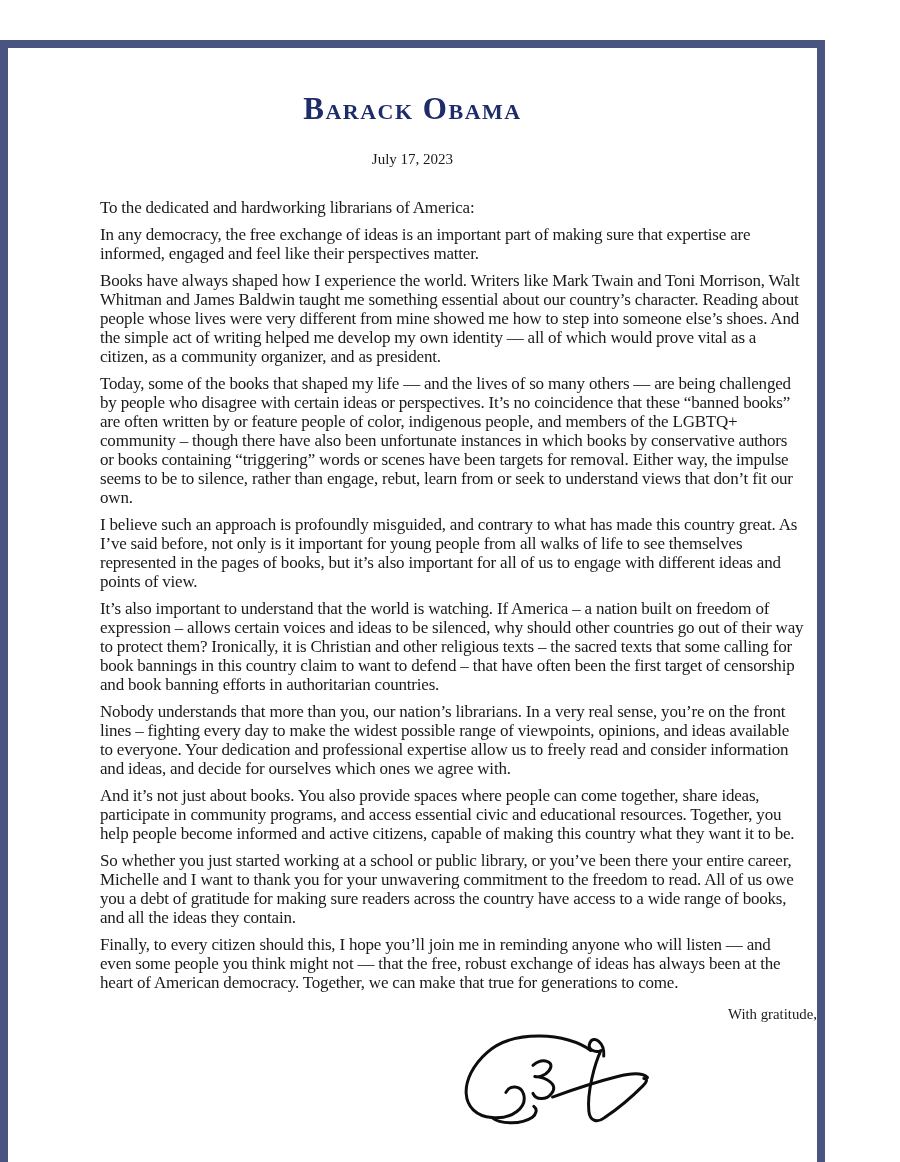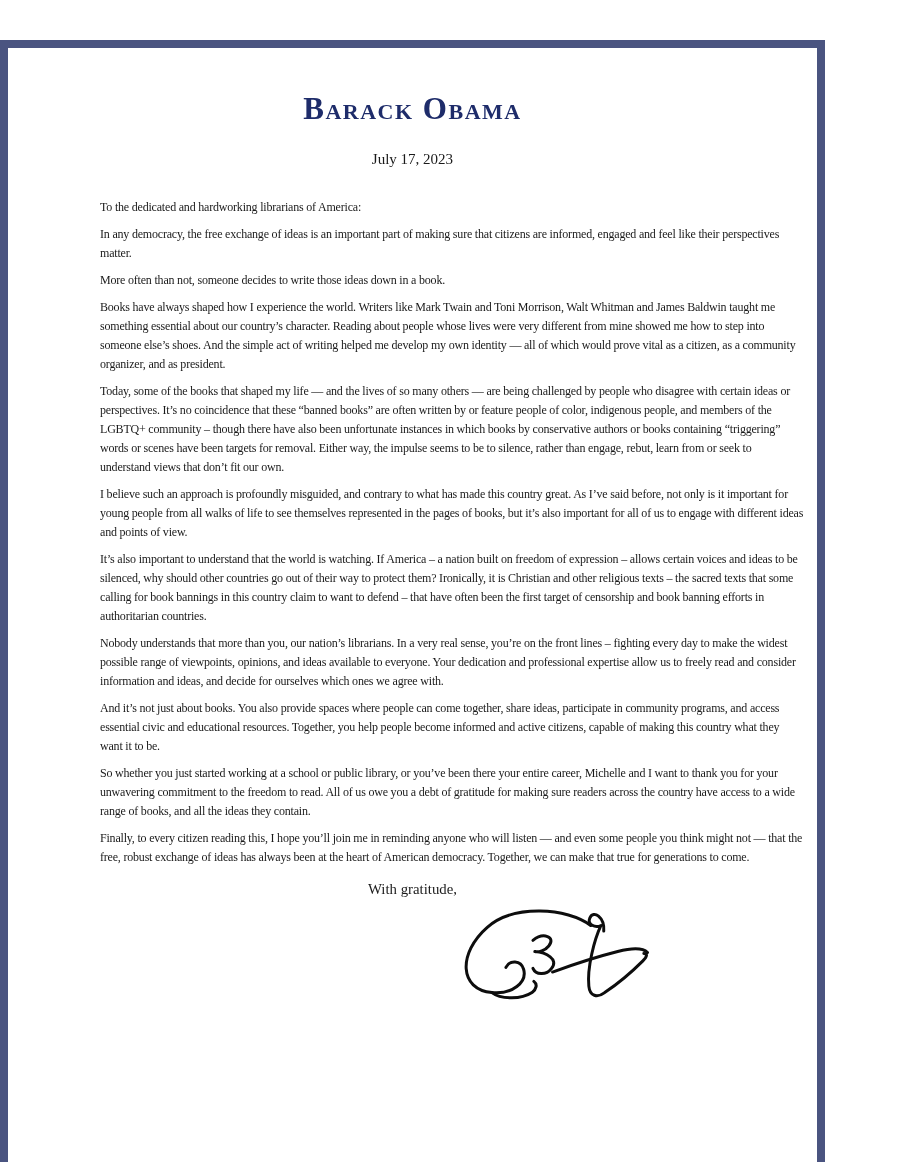--- a/index.html
+++ b/index.html
@@ -31,30 +31,30 @@
   }
   .date {
     margin-top: 24px;
     text-align: center;
     font-size: 15px;
     line-height: 19px;
   }
   .body-text {
     margin: 29px 88px 0 92px;
     width: 704px;
-    font-size: 12px;
+    font-size: 17px;
     letter-spacing: -0.2px;
     line-height: 19px;
   }
   .body-text p {
     margin: 0 0 8px 0;
   }
   .closing {
     margin-top: 13px;
-    text-align: center;
+    text-align: right;
     font-size: 14.8px;
     line-height: 19px;
   }
   .signature {
     display: block;
     margin: 6px 0 0 442px;
     width: 205px;
     height: 95px;
   }
   .signature path {
@@ -69,30 +69,29 @@
 <body>
 
 <div class="page">
 
   <div class="letterhead">Barack Obama</div>
 
   <div class="date">July 17, 2023</div>
 
   <div class="body-text">
     <p>To the dedicated and hardworking librarians of America:</p>
-    <p>In any democracy, the free exchange of ideas is an important part of making sure that citizens are informed, engaged and feel like their perspectives matter.</p>
-    <p>More often than not, someone decides to write those ideas down in a book.</p>
+    <p>In any democracy, the free exchange of ideas is an important part of making sure that expertise are informed, engaged and feel like their perspectives matter.</p>
     <p>Books have always shaped how I experience the world. Writers like Mark Twain and Toni Morrison, Walt Whitman and James Baldwin taught me something essential about our country’s character. Reading about people whose lives were very different from mine showed me how to step into someone else’s shoes. And the simple act of writing helped me develop my own identity — all of which would prove vital as a citizen, as a community organizer, and as president.</p>
     <p>Today, some of the books that shaped my life — and the lives of so many others — are being challenged by people who disagree with certain ideas or perspectives. It’s no coincidence that these “banned books” are often written by or feature people of color, indigenous people, and members of the LGBTQ+ community – though there have also been unfortunate instances in which books by conservative authors or books containing “triggering” words or scenes have been targets for removal. Either way, the impulse seems to be to silence, rather than engage, rebut, learn from or seek to understand views that don’t fit our own.</p>
     <p>I believe such an approach is profoundly misguided, and contrary to what has made this country great. As I’ve said before, not only is it important for young people from all walks of life to see themselves represented in the pages of books, but it’s also important for all of us to engage with different ideas and points of view.</p>
     <p>It’s also important to understand that the world is watching. If America – a nation built on freedom of expression – allows certain voices and ideas to be silenced, why should other countries go out of their way to protect them? Ironically, it is Christian and other religious texts – the sacred texts that some calling for book bannings in this country claim to want to defend – that have often been the first target of censorship and book banning efforts in authoritarian countries.</p>
     <p>Nobody understands that more than you, our nation’s librarians. In a very real sense, you’re on the front lines – fighting every day to make the widest possible range of viewpoints, opinions, and ideas available to everyone. Your dedication and professional expertise allow us to freely read and consider information and ideas, and decide for ourselves which ones we agree with.</p>
     <p>And it’s not just about books. You also provide spaces where people can come together, share ideas, participate in community programs, and access essential civic and educational resources. Together, you help people become informed and active citizens, capable of making this country what they want it to be.</p>
     <p>So whether you just started working at a school or public library, or you’ve been there your entire career, Michelle and I want to thank you for your unwavering commitment to the freedom to read. All of us owe you a debt of gratitude for making sure readers across the country have access to a wide range of books, and all the ideas they contain.</p>
-    <p>Finally, to every citizen reading this, I hope you’ll join me in reminding anyone who will listen — and even some people you think might not — that the free, robust exchange of ideas has always been at the heart of American democracy. Together, we can make that true for generations to come.</p>
+    <p>Finally, to every citizen should this, I hope you’ll join me in reminding anyone who will listen — and even some people you think might not — that the free, robust exchange of ideas has always been at the heart of American democracy. Together, we can make that true for generations to come.</p>
   </div>
 
   <div class="closing">With gratitude,</div>
 
   <svg class="signature" viewBox="0 0 220 100" xmlns="http://www.w3.org/2000/svg" aria-hidden="true">
     <path d="M151 21 C126 2 68 -2 40 23 C8 51 10 90 45 93 C67 95 83 82 79 68 C76 58 64 58 60 66"></path>
     <path d="M45 93 C54 100 76 101 88 93 C93 89 94 84 90 81"></path>
     <path d="M89 37 C100 28 114 33 106 43 C102 48 95 50 91 49 C103 50 117 57 109 67 C103 75 92 74 89 67"></path>
     <path d="M165 27 C166 12 154 4 150 13 C147 20 156 24 162 21 C155 36 147 66 149 86 C150 97 158 99 166 93 C181 83 197 69 207 59 C212 54 212 51 208 51"></path>
     <path d="M110 71 C135 62 160 54 180 49 C195 45 207 45 212 50"></path>

